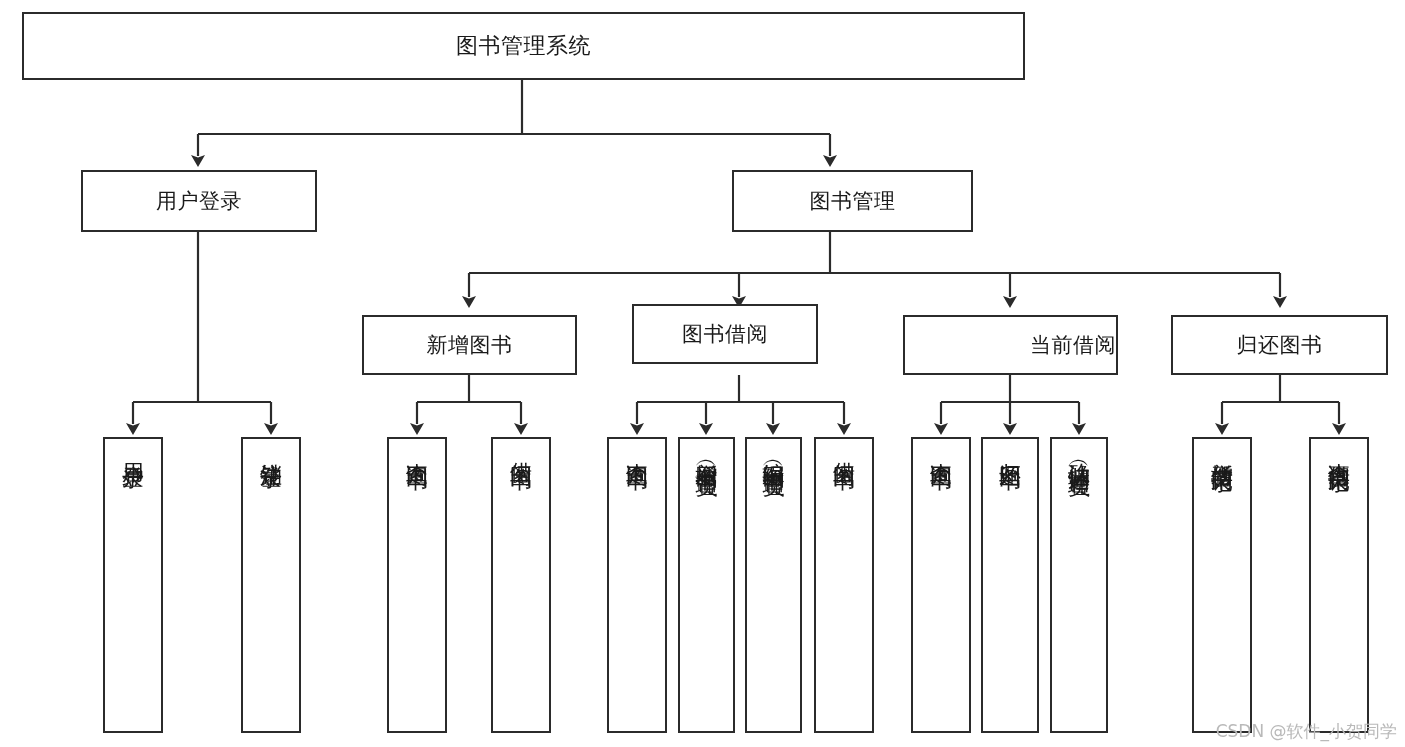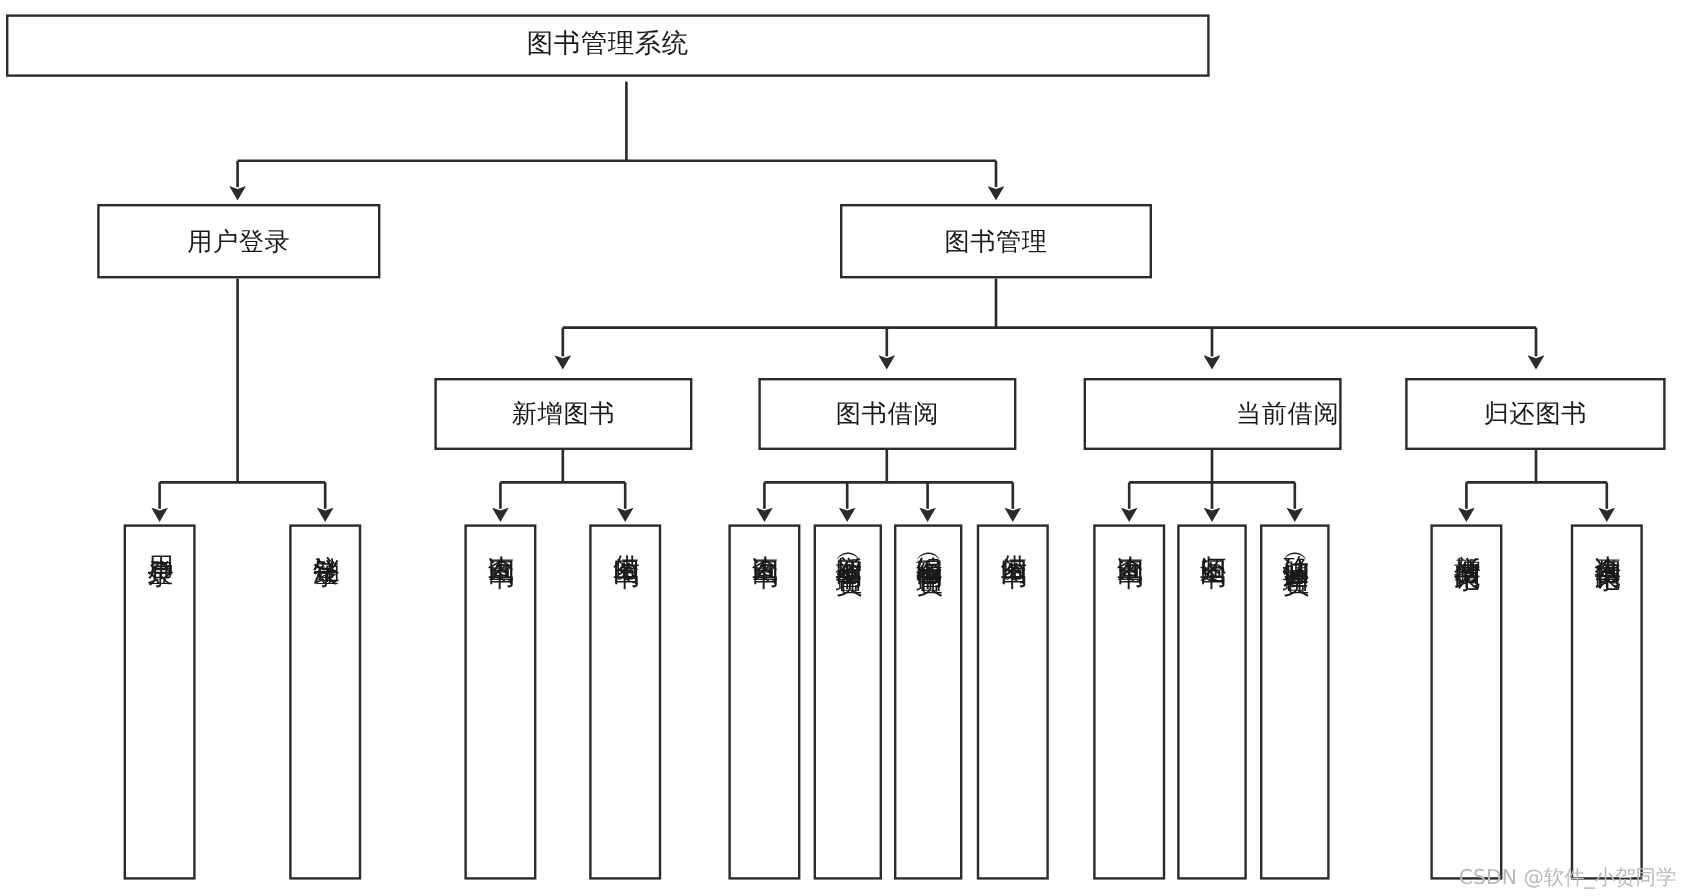--- a/index.html
+++ b/index.html
@@ -130,35 +130,35 @@
     <path class="link-line" d="M941,402 L941,424" marker-end="url(#arw)"></path>
     <path class="link-line" d="M1010,402 L1010,424" marker-end="url(#arw)"></path>
     <path class="link-line" d="M1079,402 L1079,424" marker-end="url(#arw)"></path>
 
     <path class="link-line" d="M1280,375 L1280,402"></path>
     <path class="link-line" d="M1222,402 L1339,402"></path>
     <path class="link-line" d="M1222,402 L1222,424" marker-end="url(#arw)"></path>
     <path class="link-line" d="M1339,402 L1339,424" marker-end="url(#arw)"></path>
   </svg>
 
-  <div class="node h root" style="left:5px; top:12px; width:1003px; height:52px;font-family:Liberation Mono, monospace;">
+  <div class="node h root" style="left:22px; top:12px; width:1003px; height:68px;">
     <span class="node-label">图书管理系统</span>
   </div>
 
   <div class="node h" style="left:81px; top:170px; width:236px; height:62px;">
     <span class="node-label">用户登录</span>
   </div>
-  <div class="node h" style="left:700px; top:170px; width:260px; height:62px;">
+  <div class="node h" style="left:732px; top:170px; width:241px; height:62px;">
     <span class="node-label">图书管理</span>
   </div>
 
   <div class="node h" style="left:362px; top:315px; width:215px; height:60px;">
     <span class="node-label">新增图书</span>
   </div>
-  <div class="node h" style="left:632px; top:315px; width:215px; height:60px;">
+  <div class="node h" style="left:632px; top:304px; width:186px; height:60px;">
     <span class="node-label">图书借阅</span>
   </div>
   <div class="node h" style="left:903px; top:315px; width:215px; height:60px;justify-content:flex-end;">
     <span class="node-label">当前借阅</span>
   </div>
   <div class="node h" style="left:1171px; top:315px; width:217px; height:60px;">
     <span class="node-label">归还图书</span>
   </div>
 
   <div class="node v" style="left:103px; top:437px; width:60px; height:296px;">

